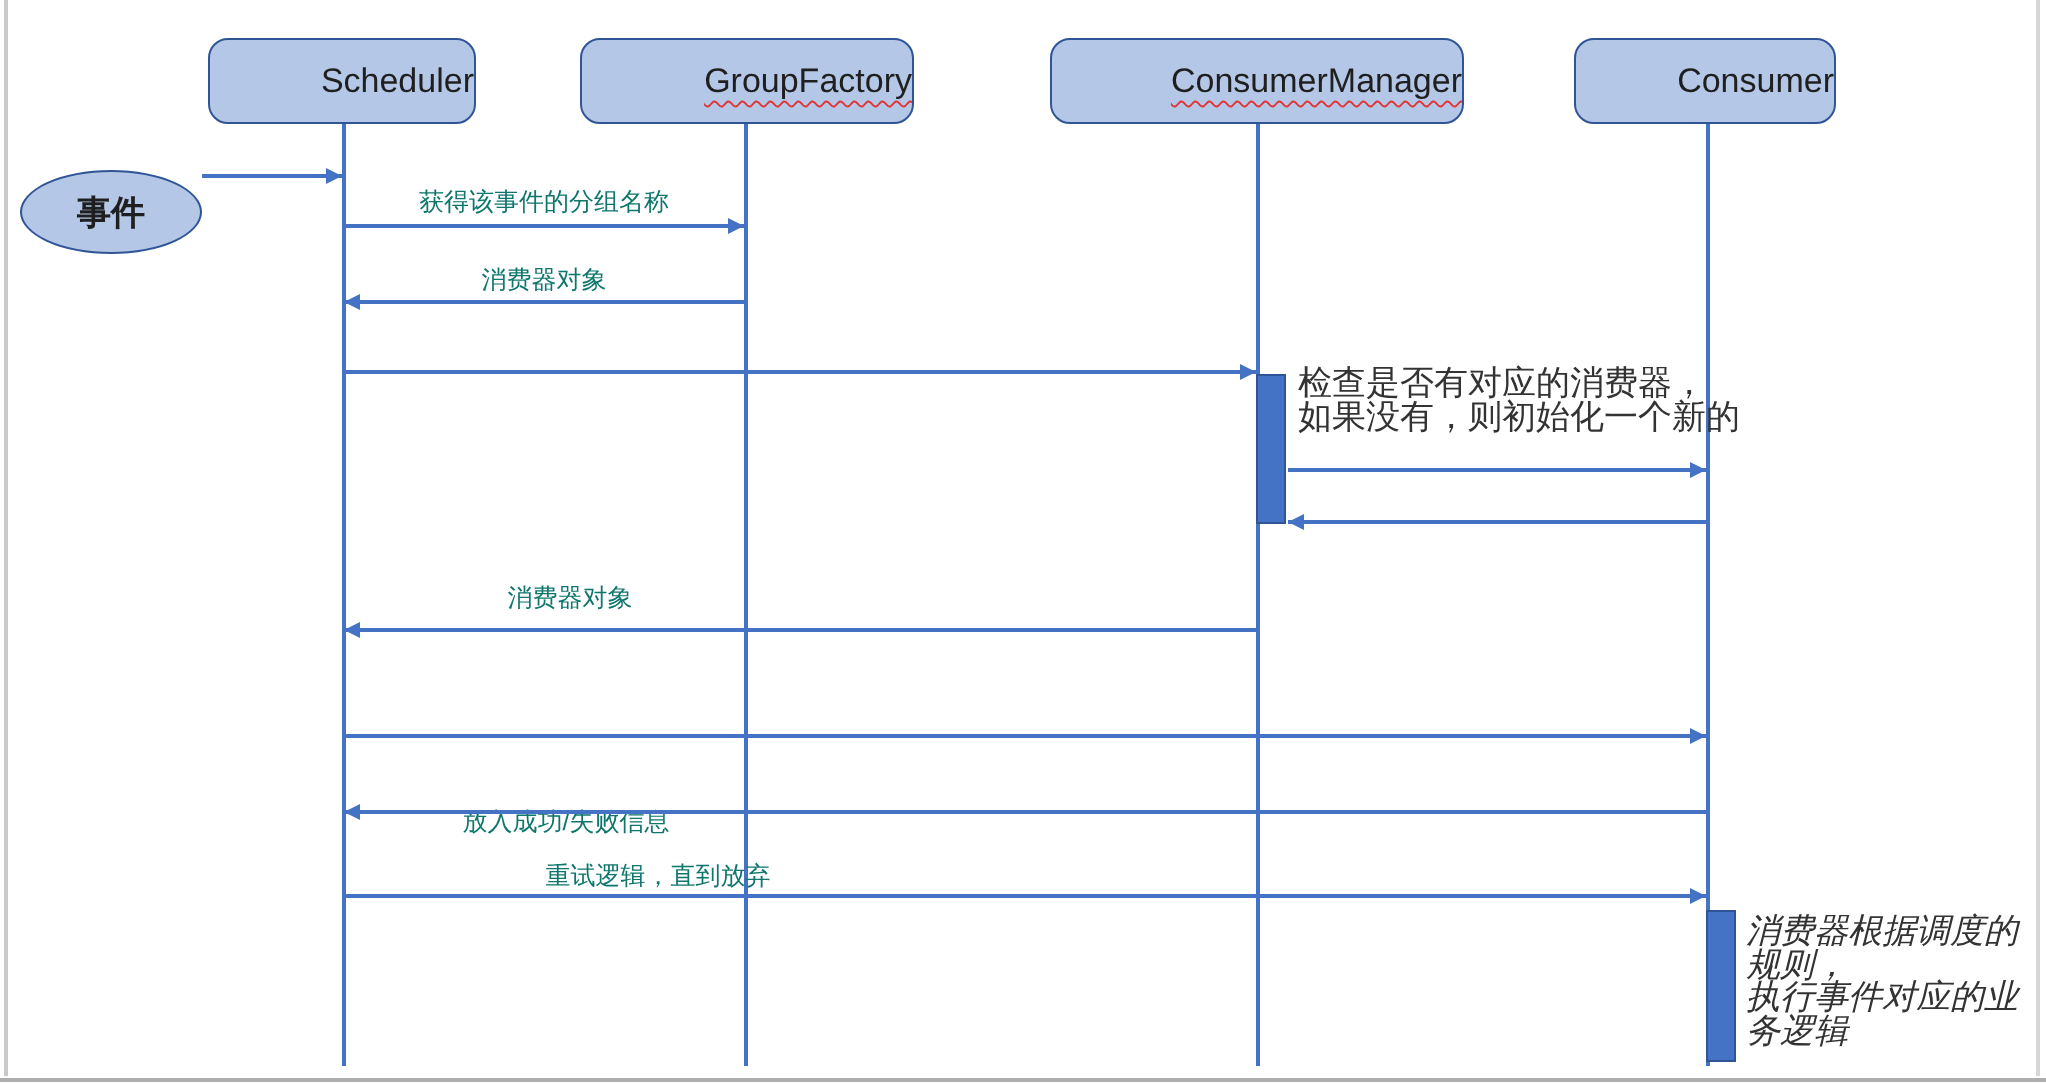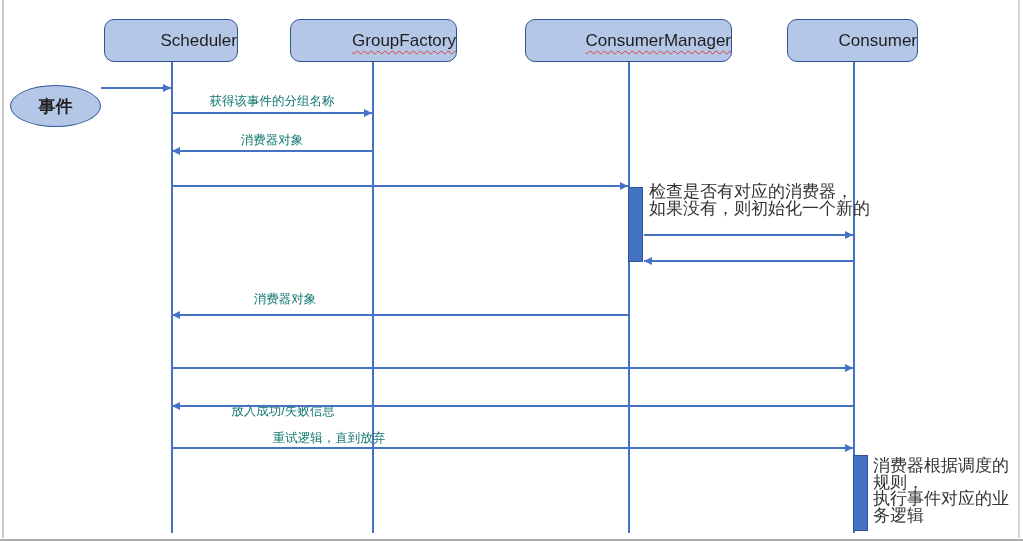--- a/index.html
+++ b/index.html
@@ -122,16 +122,16 @@
   <div class="msg" style="left:172px;top:405px;width:681px;">
     <span class="ah l"></span>
   </div>
 
   <div class="mlabel" style="left:281px;top:430px;margin-left:48px;">重试逻辑，直到放弃</div>
   <div class="msg" style="left:172px;top:447px;width:681px;">
     <span class="ah r"></span>
   </div>
 
   <div class="activation" style="left:853px;top:455px;height:76px;"></div>
-  <div class="note" style="left:873px;top:458px;">消费器根据调度的规则，
+  <div class="note" style="left:873px;top:458px;font-style:italic;">消费器根据调度的规则，
 执行事件对应的业务逻辑</div>
 
 </div>
 
 </body></html>

